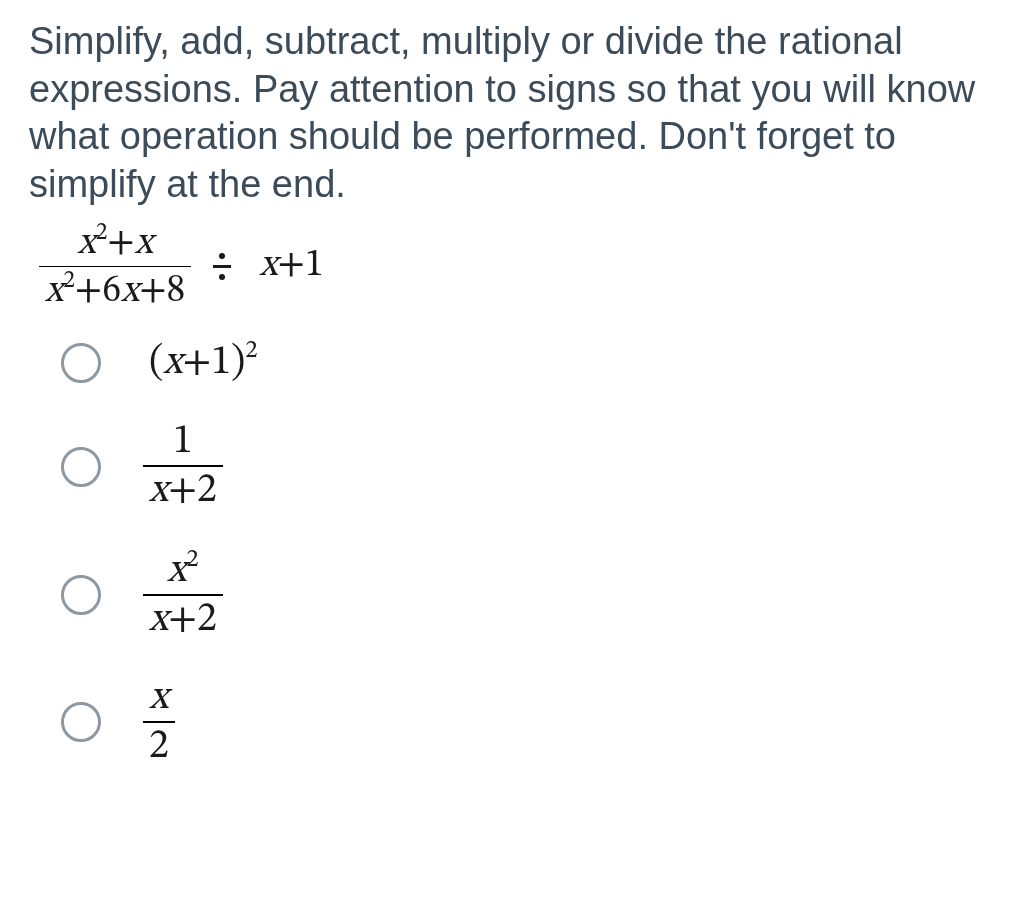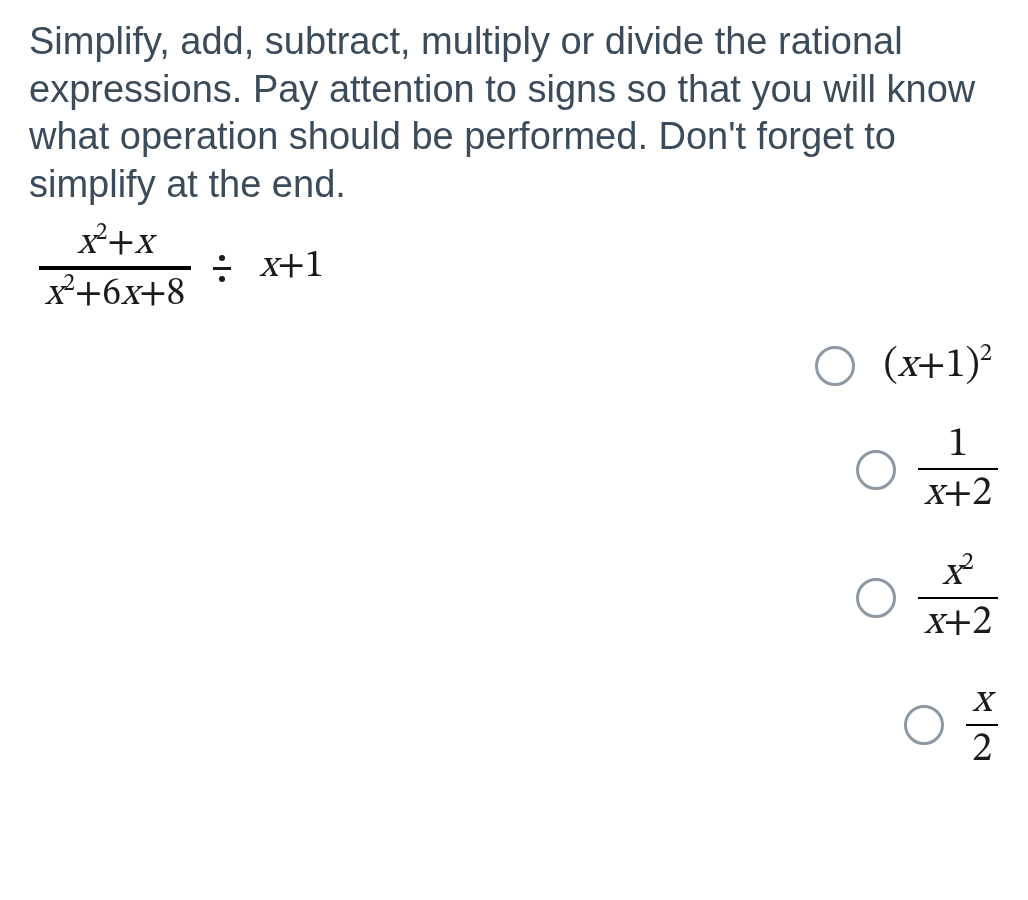--- a/index.html
+++ b/index.html
@@ -35,21 +35,21 @@
     display: inline-flex;
     flex-direction: column;
     align-items: center;
     vertical-align: middle;
     line-height: 1.05;
   }
   .frac .num {
     padding: 0 6px 2px 6px;
   }
   .frac .den {
-    border-top: 4px solid #000000;
+    border-top: 1px solid #000000;
     padding: 3px 6px 0 6px;
   }
   .sup {
     font-size: 0.62em;
     vertical-align: 0.55em;
     position: relative;
     top: -0.05em;
   }
   .dot-op {
     display: inline-flex;
@@ -69,22 +69,21 @@
   .choices {
     display: flex;
     flex-direction: column;
     gap: 36px;
     margin-left: 32px;
     margin-top: 10px;
   }
   .choice {
     display: flex;
     align-items: center;
-    gap: 22px;
-    justify-content: flex-end;
+    gap: 42px;
   }
   .radio {
     width: 40px;
     height: 40px;
     flex: 0 0 40px;
     border: 3px solid #8e98a3;
     border-radius: 50%;
     background: #ffffff;
     box-sizing: border-box;
   }

